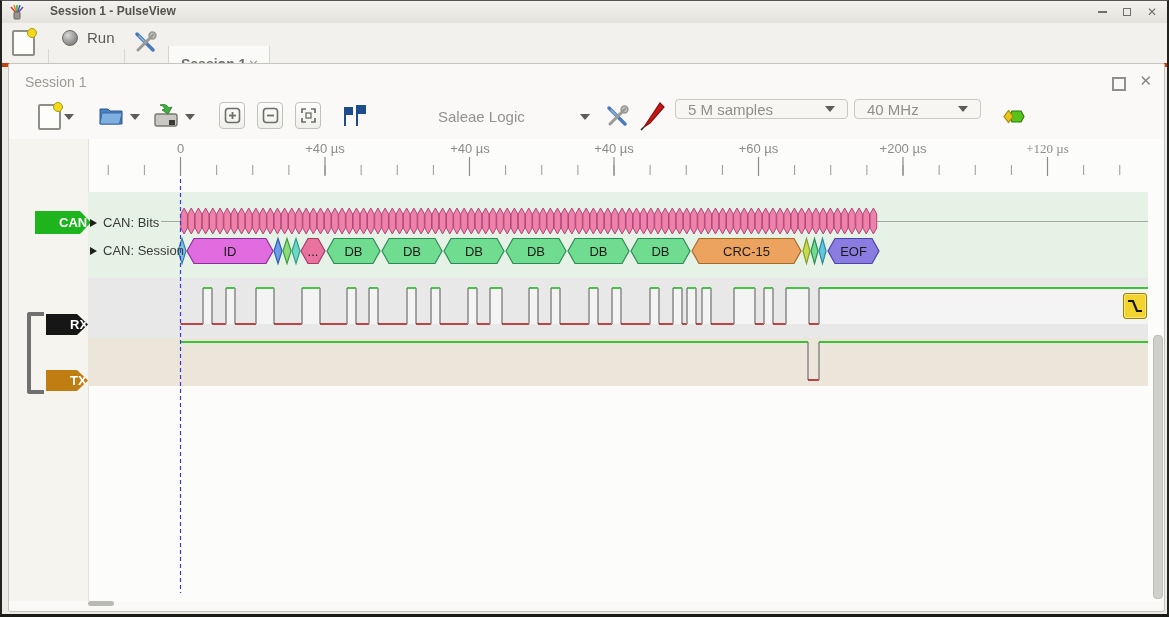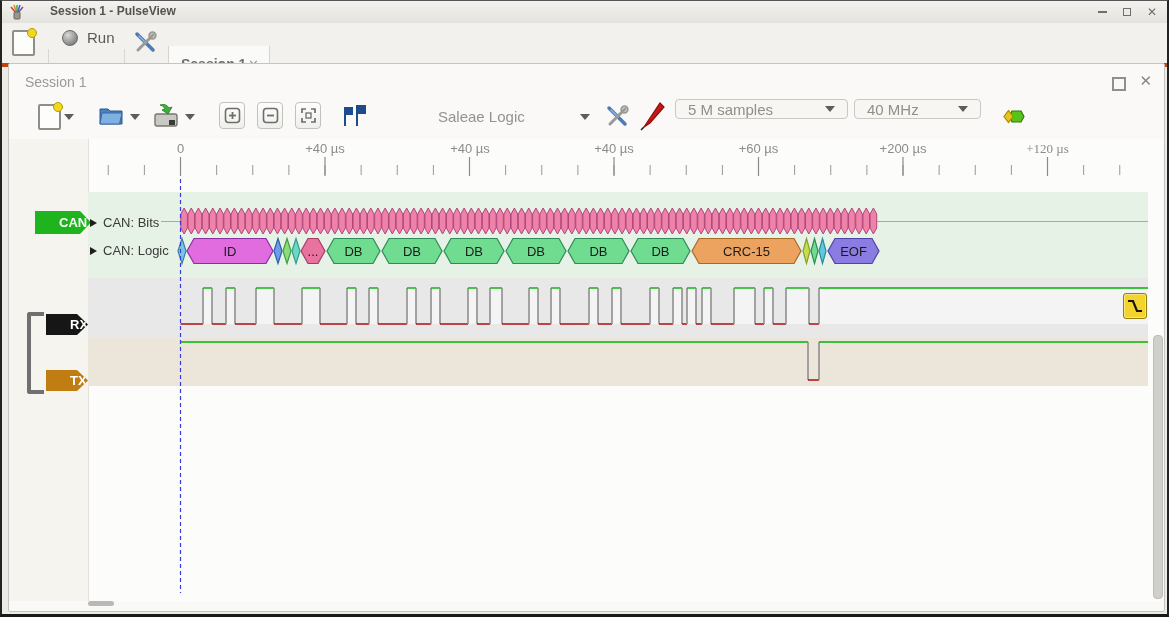--- a/index.html
+++ b/index.html
@@ -481,21 +481,21 @@
 
 <div class="abs tag" style="left: 33px; top: 210px; width: 56px; height: 23px; background: rgb(29, 180, 29);" id="tag-can">
   <span>CAN</span>
 </div>
 <div class="abs row-label" style="left:88px;top:214px">
   <div class="row-arrow"></div>
   <span class="row-text">CAN: Bits</span>
 </div>
 <div class="abs row-label" style="left:88px;top:242px">
   <div class="row-arrow"></div>
-  <span class="row-text">CAN: Logic</span>
+  <span class="row-text">CAN: Session</span>
 </div>
 
 <div class="abs bracket" style="left:25px;top:311px;width:13px;height:74px"></div>
 <div class="abs tag" style="left: 44px; top: 313px; width: 42px; height: 21px; background: rgb(22, 22, 22);" id="tag-rx">
   <span>RX</span>
 </div>
 <div class="abs tag" style="left: 44px; top: 369px; width: 42px; height: 21px; background: rgb(191, 125, 18);" id="tag-tx">
   <span>TX</span>
 </div>
 

